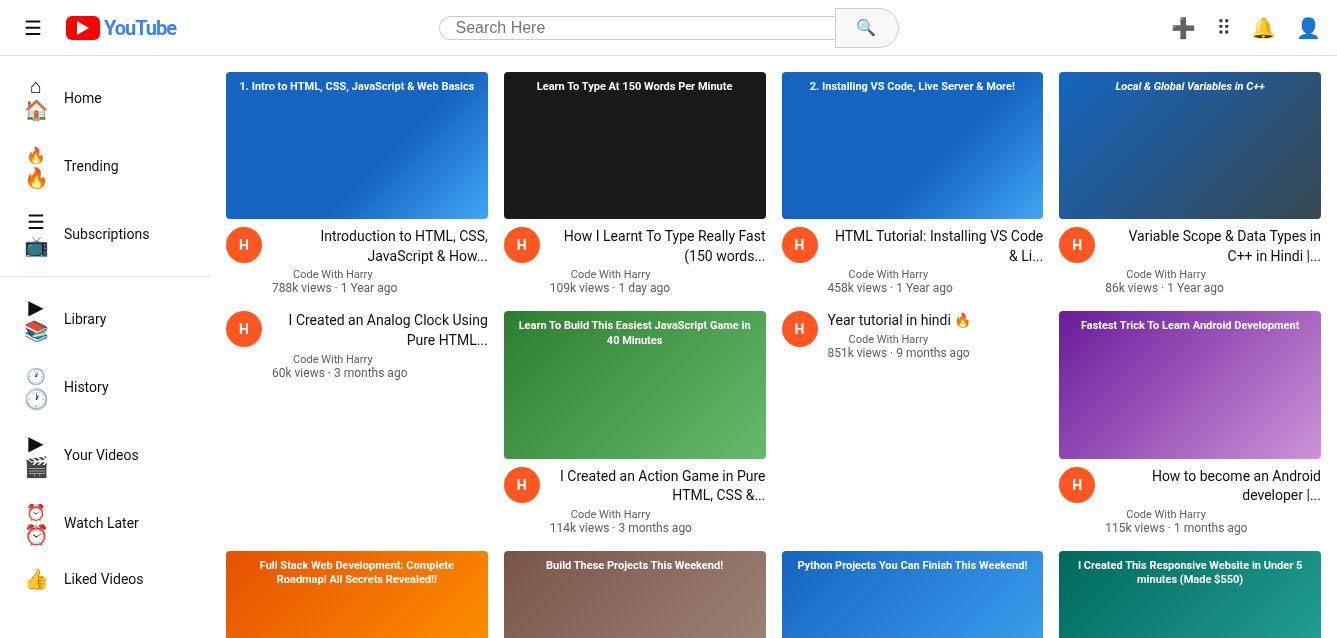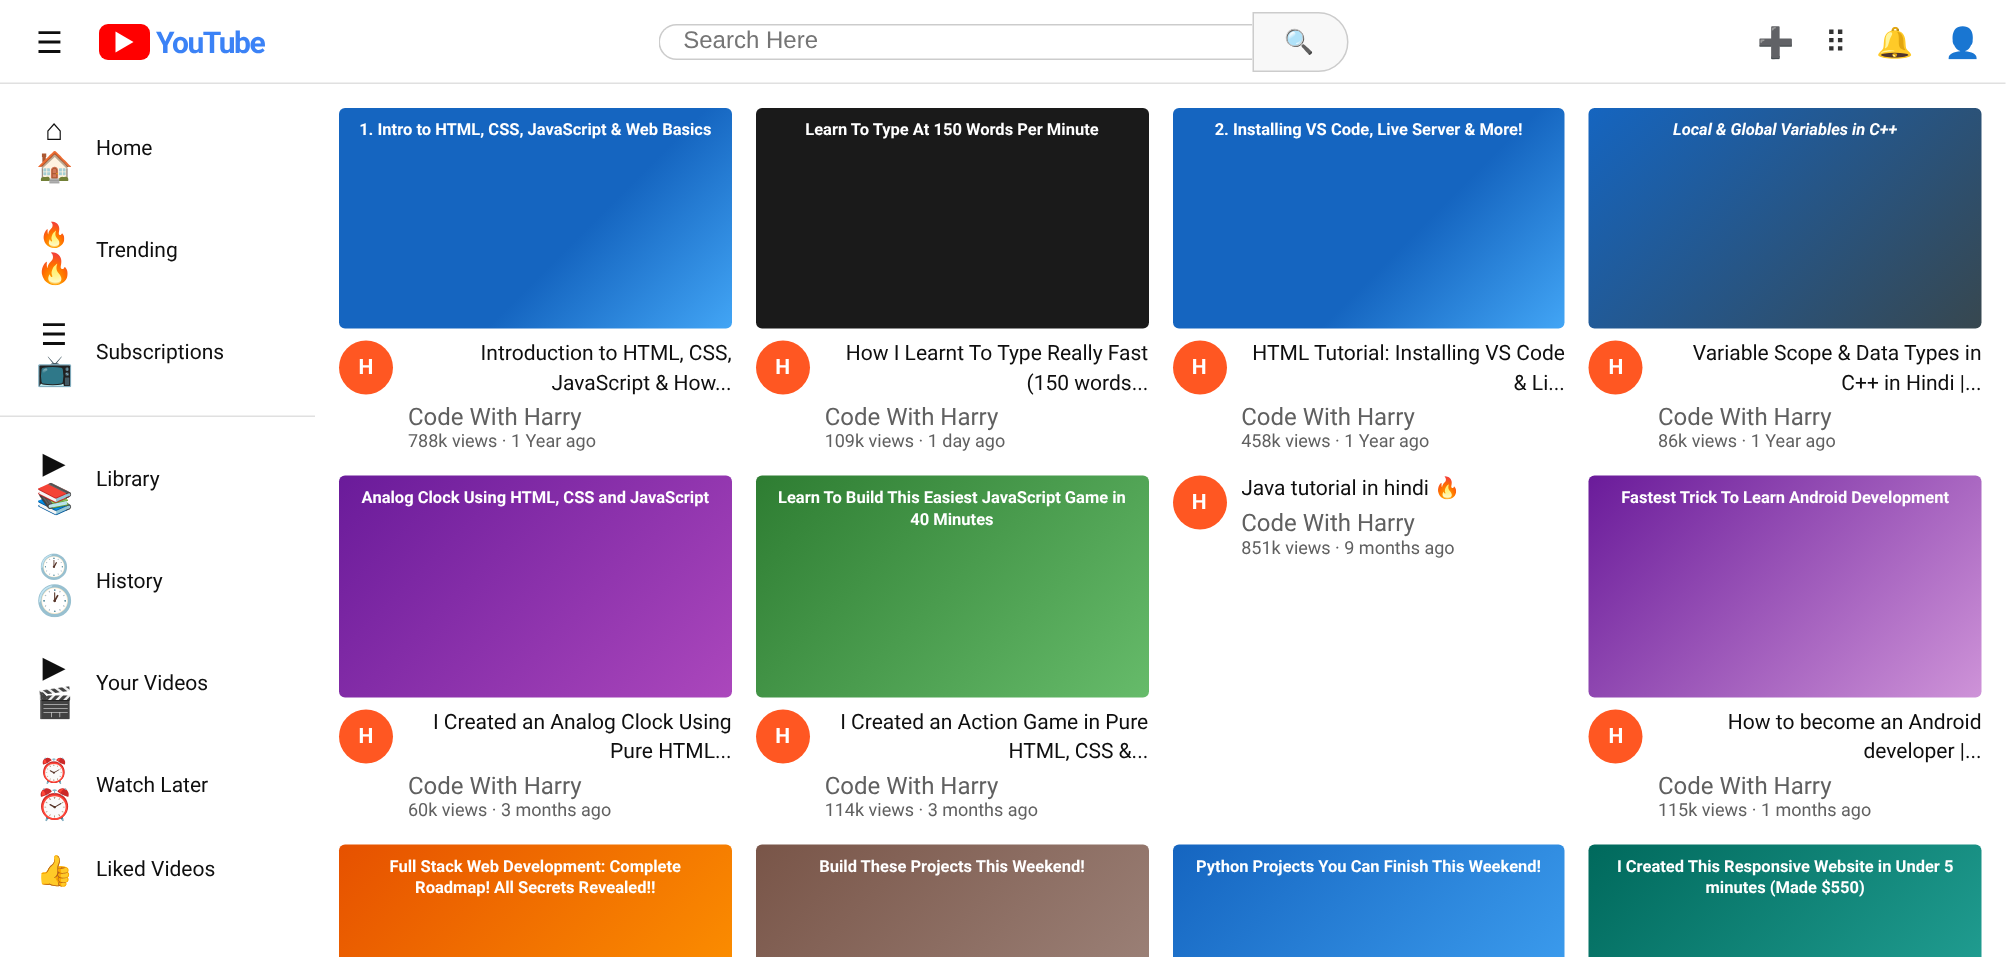--- a/index.html
+++ b/index.html
@@ -38,21 +38,21 @@
     
     
     .video-grid { display: grid; grid-template-columns: repeat(4, 1fr); gap: 16px; }
     
     
     .video-card { cursor: pointer; }
     .video-thumb { width: 100%; aspect-ratio: 16/9; background: #ccc; border-radius: 4px; overflow: hidden; position: relative; margin-bottom: 8px; }
     .video-meta { display: flex; gap: 10px; }
     .avatar { width: 36px; height: 36px; border-radius: 50%; background: #ff5722; flex-shrink: 0; overflow: hidden; display: flex; align-items: center; justify-content: center; color: #fff; font-weight: 700; font-size: 14px; }
     .video-info .title { font-size: 14px; font-weight: 400; line-height: 1.4; color: #0f0f0f; display: -webkit-box; -webkit-line-clamp: 2; -webkit-box-orient: vertical; overflow: hidden; text-align: right; }
-    .video-info .channel { color: #606060; font-size: 16px; margin-top: 2px; }
+    .video-info .channel { color: #606060; font-size: 11px; margin-top: 2px; margin-left: 21px; }
     .video-info .stats { color: #606060; font-size: 12px; }
 
     
     .thumb-1 { background: linear-gradient(135deg, #1565c0 60%, #42a5f5 100%); }
     .thumb-2 { background: #1a1a1a; }
     .thumb-3 { background: linear-gradient(135deg, #1565c0 60%, #42a5f5 100%); }
     .thumb-4 { background: linear-gradient(135deg, #1565c0, #37474f); font-style: italic; }
     .thumb-5 { background: linear-gradient(135deg, #6a1b9a, #ab47bc); }
     .thumb-6 { background: linear-gradient(135deg, #2e7d32, #66bb6a); }
     .thumb-7 { background: #111; }
@@ -186,23 +186,20 @@
     <div class="video-meta" data-name="video-meta-4">
       <div class="avatar" data-name="channel-avatar-4">H</div>
       <div class="video-info" data-name="video-info-4">
         <div class="title" data-name="video-title-4">Variable Scope &amp; Data Types in C++ in Hindi |...</div>
         <div class="channel" data-name="video-channel-4">Code With Harry</div>
         <div class="stats" data-name="video-stats-4">86k views · 1 Year ago</div>
       </div>
     </div>
   </div>
         <div class="video-card" data-name="video-card-5">
-    <div class="video-thumb thumb-5" data-name="video-thumbnail-5">
-      <div class="thumb-text" data-name="thumb-text-5">Analog Clock Using HTML, CSS and JavaScript</div>
-    </div>
     <div class="video-meta" data-name="video-meta-5">
       <div class="avatar" data-name="channel-avatar-5">H</div>
       <div class="video-info" data-name="video-info-5">
         <div class="title" data-name="video-title-5">I Created an Analog Clock Using Pure HTML...</div>
         <div class="channel" data-name="video-channel-5">Code With Harry</div>
         <div class="stats" data-name="video-stats-5">60k views · 3 months ago</div>
       </div>
     </div>
   </div>
         <div class="video-card" data-name="video-card-6">
@@ -215,21 +212,21 @@
         <div class="title" data-name="video-title-6">I Created an Action Game in Pure HTML, CSS &amp;...</div>
         <div class="channel" data-name="video-channel-6">Code With Harry</div>
         <div class="stats" data-name="video-stats-6">114k views · 3 months ago</div>
       </div>
     </div>
   </div>
         <div class="video-card" data-name="video-card-7">
     <div class="video-meta" data-name="video-meta-7">
       <div class="avatar" data-name="channel-avatar-7">H</div>
       <div class="video-info" data-name="video-info-7">
-        <div class="title" data-name="video-title-7">Java tutorial in hindi 🔥</div>
+        <div class="title" data-name="video-title-7">Year tutorial in hindi 🔥</div>
         <div class="channel" data-name="video-channel-7">Code With Harry</div>
         <div class="stats" data-name="video-stats-7">851k views · 9 months ago</div>
       </div>
     </div>
   </div>
         <div class="video-card" data-name="video-card-8">
     <div class="video-thumb thumb-8" data-name="video-thumbnail-8">
       <div class="thumb-text" data-name="thumb-text-8">Fastest Trick To Learn Android Development</div>
     </div>
     <div class="video-meta" data-name="video-meta-8">

